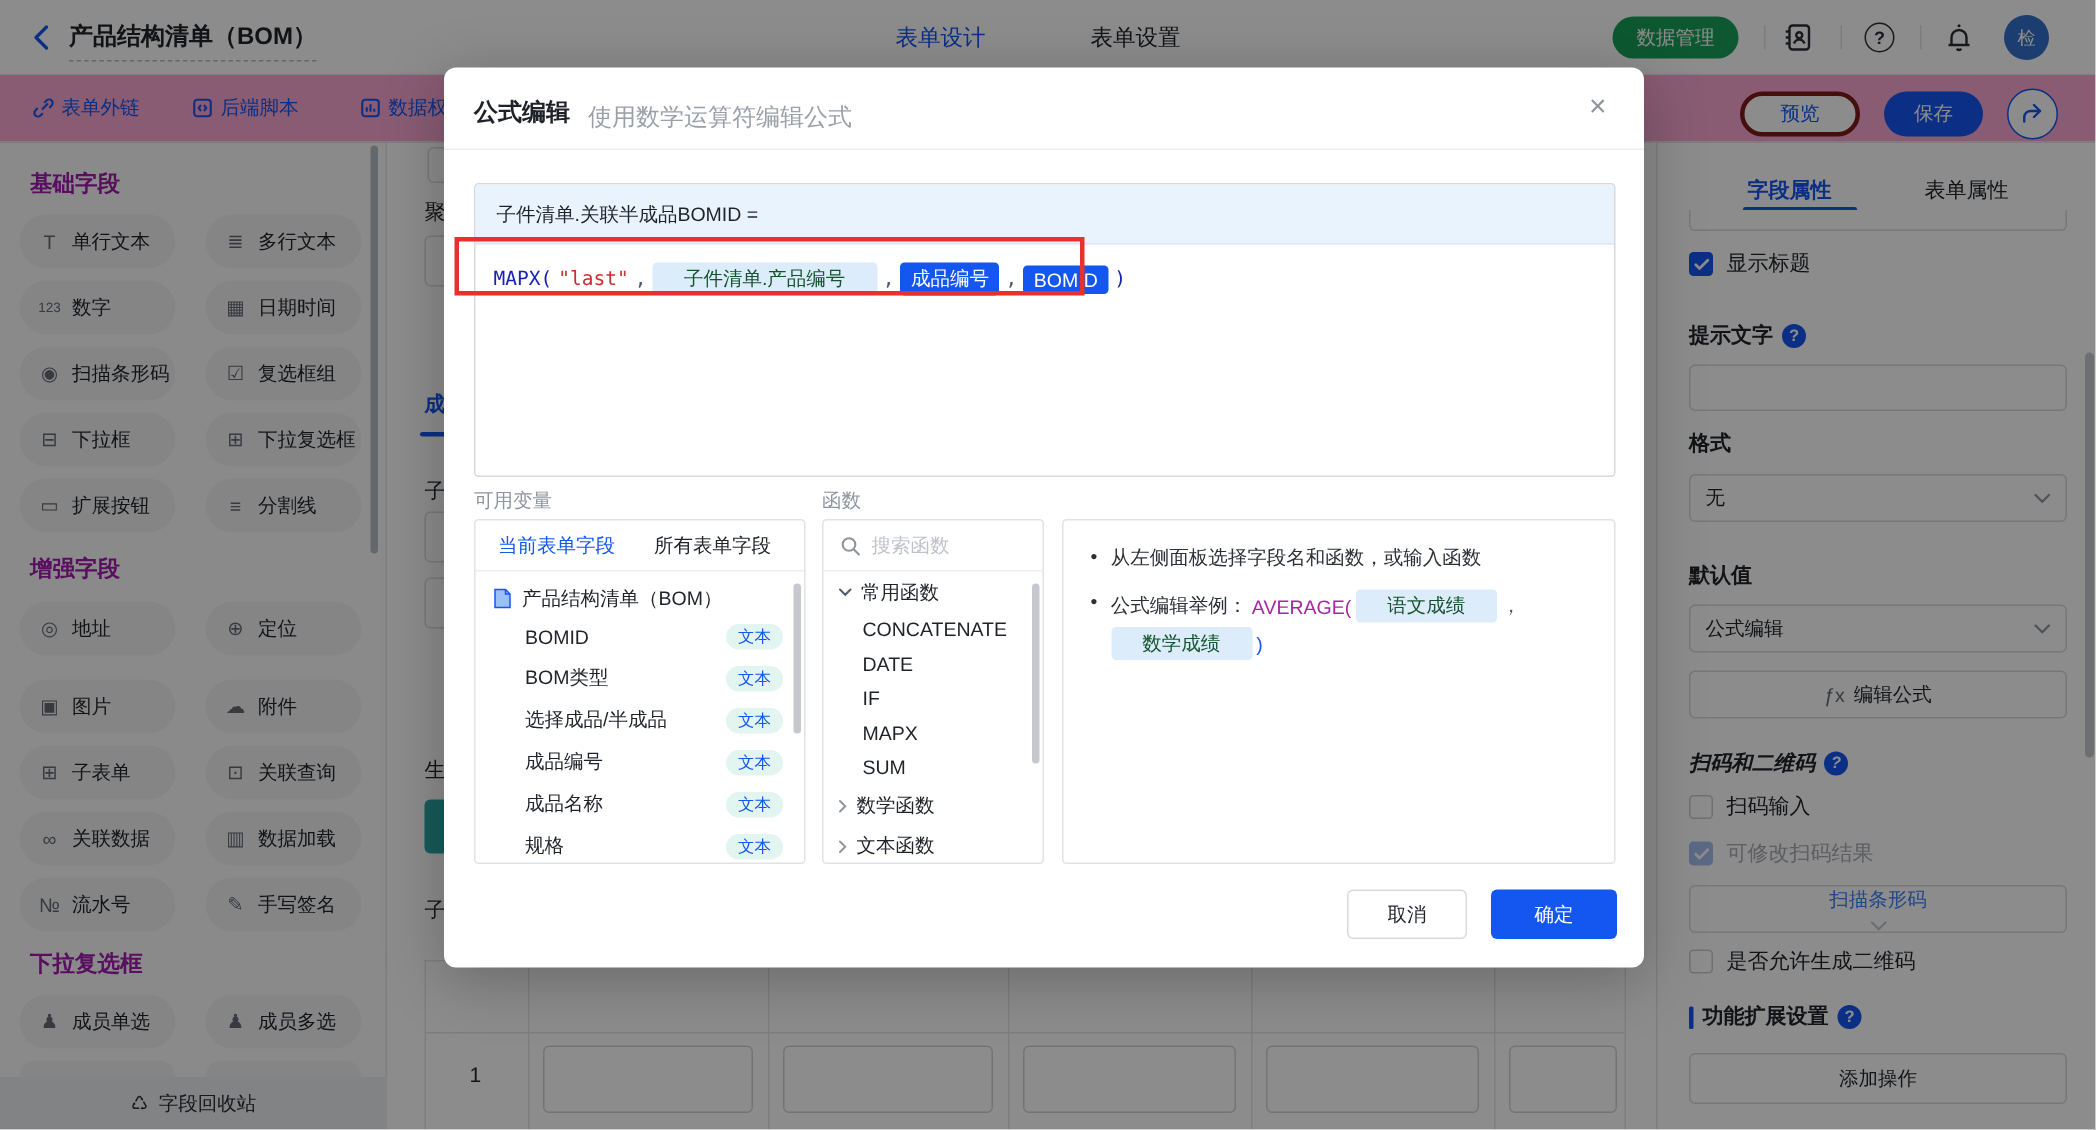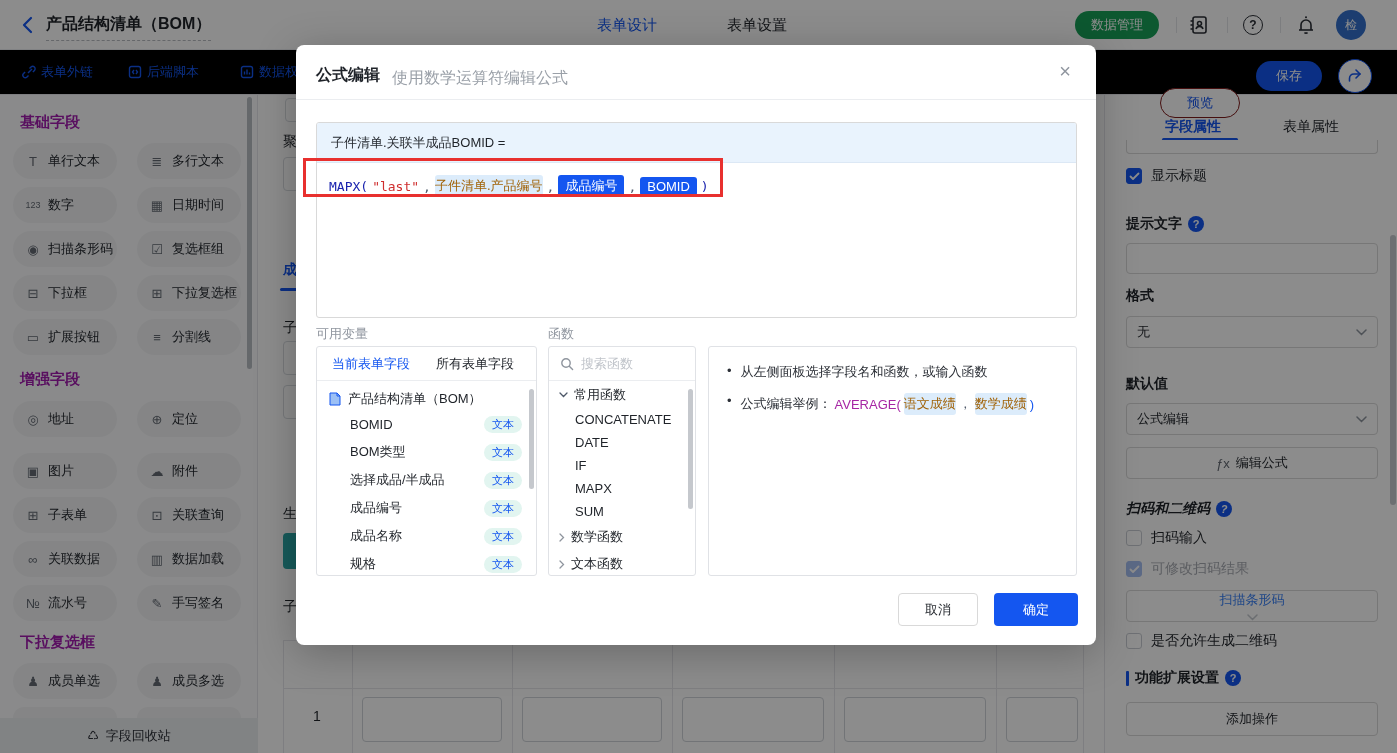--- a/index.html
+++ b/index.html
@@ -13,23 +13,23 @@
   .page-title { position:absolute; left:46px; top:14px; font-size:16px; font-weight:700; color:#1f2329; padding-bottom:5px; border-bottom:1px dashed #b8bcc2; }
   .top-tab { position:absolute; top:16px; font-size:15px; color:#1f2329; cursor:pointer; }
   .top-tab.active { color:#1456f0; }
   .pill-green { position:absolute; left:1075px; top:11px; height:28px; padding:0 16px; background:#18a058; color:#fff; font-size:13px; border-radius:14px; display:flex; align-items:center; cursor:pointer; }
   .v-div { position:absolute; top:17px; width:1px; height:16px; background:#e2e4e8; }
   .icon-btn { position:absolute; top:12px; width:26px; height:26px; display:flex; align-items:center; justify-content:center; cursor:pointer; }
   .help-circle { width:20px; height:20px; border:1.6px solid #2b2f36; border-radius:50%; display:flex; align-items:center; justify-content:center; font-size:12px; font-weight:700; color:#2b2f36; }
   .avatar { position:absolute; left:1336px; top:10px; width:30px; height:30px; border-radius:50%; background:#3370cc; color:#fff; font-size:12px; display:flex; align-items:center; justify-content:center; cursor:pointer; }
 
   
-  .toolbar { position:absolute; left:0; top:50px; width:1397px; height:45px; background:#000000; border-bottom:1px solid #e5e6eb; z-index:5; }
+  .toolbar { position:absolute; left:0; top:50px; width:1397px; height:45px; background:#f9a8d4; border-bottom:1px solid #e5e6eb; z-index:5; }
   .tool-link { position:absolute; top:13px; display:flex; align-items:center; gap:5px; color:#1456f0; font-size:13px; cursor:pointer; white-space:nowrap; }
-  .btn-preview { position:absolute; left:1160px; top:61px; width:80px; height:30px; border:1px solid #7f1d1d; color:#1456f0; background:#fff; border-radius:16px; font-size:13px; display:flex; align-items:center; justify-content:center; cursor:pointer; z-index:6;margin-top:27px;}
+  .btn-preview { position:absolute; left:1160px; top:61px; width:80px; height:30px; border:3px solid #7f1d1d; color:#1456f0; background:#fff; border-radius:16px; font-size:13px; display:flex; align-items:center; justify-content:center; cursor:pointer; z-index:6;}
   .btn-save { position:absolute; left:1256px; top:61px; width:66px; height:30px; background:#1456f0; color:#fff; border-radius:16px; font-size:13px; display:flex; align-items:center; justify-content:center; cursor:pointer; z-index:6;}
   .btn-share { position:absolute; left:1338px; top:59px; width:34px; height:34px; border:1px solid #1456f0; border-radius:50%; background:#fff; display:flex; align-items:center; justify-content:center; cursor:pointer; z-index:6;}
 
   
   .sidebar { position:absolute; left:0; top:95px; width:258px; height:658px; background:#fcfcfd; border-right:1px solid #e5e6eb; }
   .side-head { position:absolute; left:20px; font-size:15px; font-weight:700; color:#a21caf; }
   .pill { position:absolute; width:104px; height:36px; background:#f2f3f5; border-radius:18px; display:flex; align-items:center; padding-left:12px; gap:7px; font-size:13px; color:#1f2329; cursor:grab; }
   .pill .ficon { width:16px; text-align:center; color:#646a73; font-size:13px; }
   .side-scroll { position:absolute; left:247px; top:2px; width:5px; height:272px; background:#b9bdc4; border-radius:3px; }
   .recycle-bar { position:absolute; left:0; top:623px; width:258px; height:35px; background:#eceef1; display:flex; align-items:center; justify-content:center; gap:7px; font-size:13px; color:#2b2f36; cursor:pointer; }
@@ -70,21 +70,21 @@
   .modal-sub { position:absolute; left:96px; top:23px; font-size:16px; color:#9aa0a8; }
   .modal-close { position:absolute; right:25px; top:15px; font-size:20px; color:#8f959e; cursor:pointer; }
   .modal-hr { position:absolute; left:0; top:54px; width:800px; height:1px; background:#ebedf0; }
 
   .fx-box { position:absolute; left:20px; top:77px; width:761px; height:196px; border:1px solid #d9d9d9; border-radius:3px; overflow:hidden; }
   .fx-target { height:40px; background:#e9f3fd; display:flex; align-items:center; padding-left:14px; font-size:13px; color:#1f2329; border-bottom:1px solid #dce8f5; }
   .fx-line { padding:12px 0 0 12px; font-family:"DejaVu Sans Mono",monospace; font-size:13px; display:flex; align-items:center; gap:4px; }
   .code-fn { color:#1a23ae; }
   .code-str { color:#cf2e2e; }
   .code-comma { color:#4e5969; }
-  .chip-light { background:#dcecfb; color:#a16207; border-radius:3px; padding:2px 0; font-family:"Liberation Sans",sans-serif; font-size:13px; cursor:pointer; }
+  .chip-light { background:#dcecfb; color:#14532d; border-radius:3px; padding:2px 21px; font-family:"Liberation Sans",sans-serif; font-size:13px; cursor:pointer; }
   .chip-solid { background:#1456f0; color:#fff; border-radius:3px; padding:2px 7px; font-family:"Liberation Sans",sans-serif; font-size:13px; cursor:pointer; }
   .annotation { position:absolute; left:303px; top:158px; width:420px; height:39px; border:3px solid #e8302e; z-index:60; pointer-events:none; }
 
   .mini-label { position:absolute; font-size:13px; color:#8f959e; }
   .mbox { position:absolute; border:1px solid #e0e2e6; border-radius:3px; background:#fff; overflow:hidden; }
   .mbox-tabs { height:34px; display:flex; align-items:center; gap:26px; padding-left:15px; border-bottom:1px solid #ebedf0; font-size:13px; }
   .mbox-tab { cursor:pointer; color:#1f2329; }
   .mbox-tab.active { color:#1456f0; }
   .tree-root { display:flex; align-items:center; gap:7px; padding:9px 0 3px 12px; font-size:13px; color:#1f2329; }
   .tree-row { display:flex; align-items:center; justify-content:space-between; padding:5px 14px 5px 33px; font-size:13px; color:#1f2329; cursor:pointer; }

